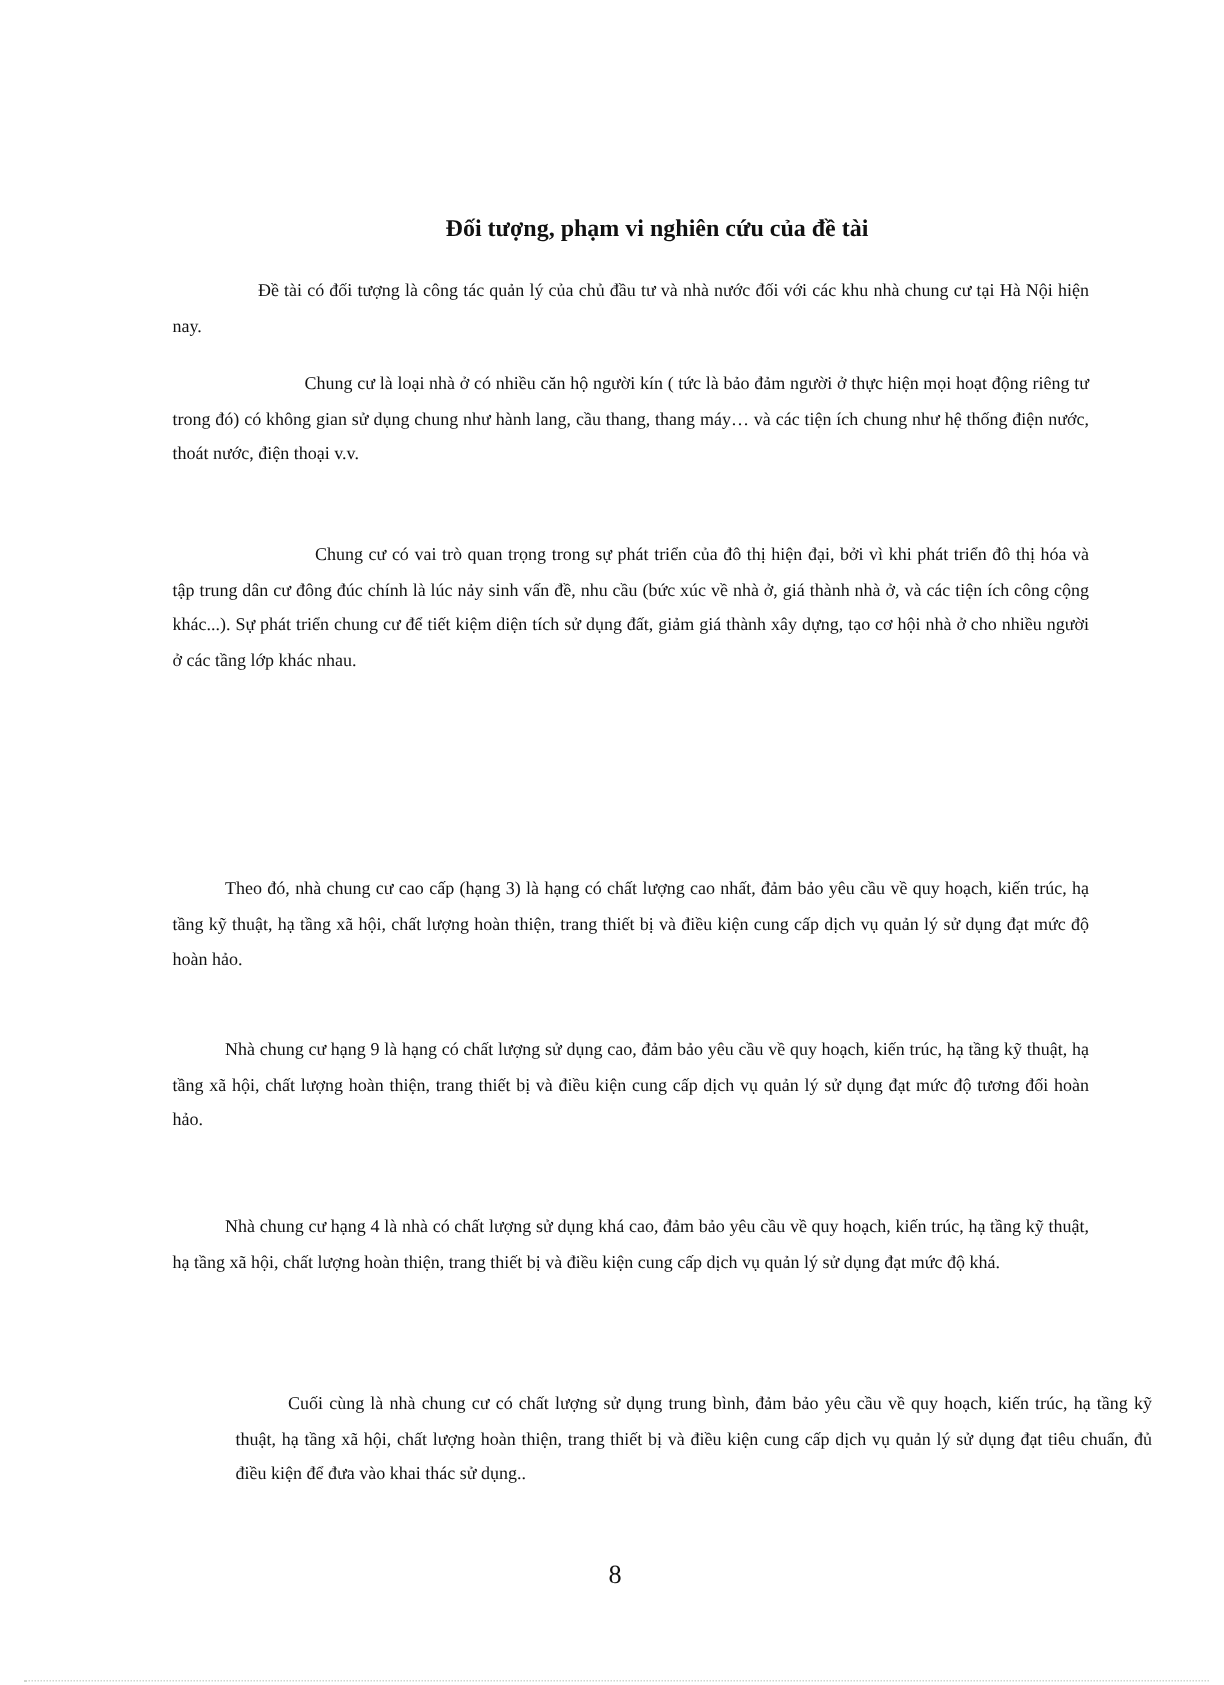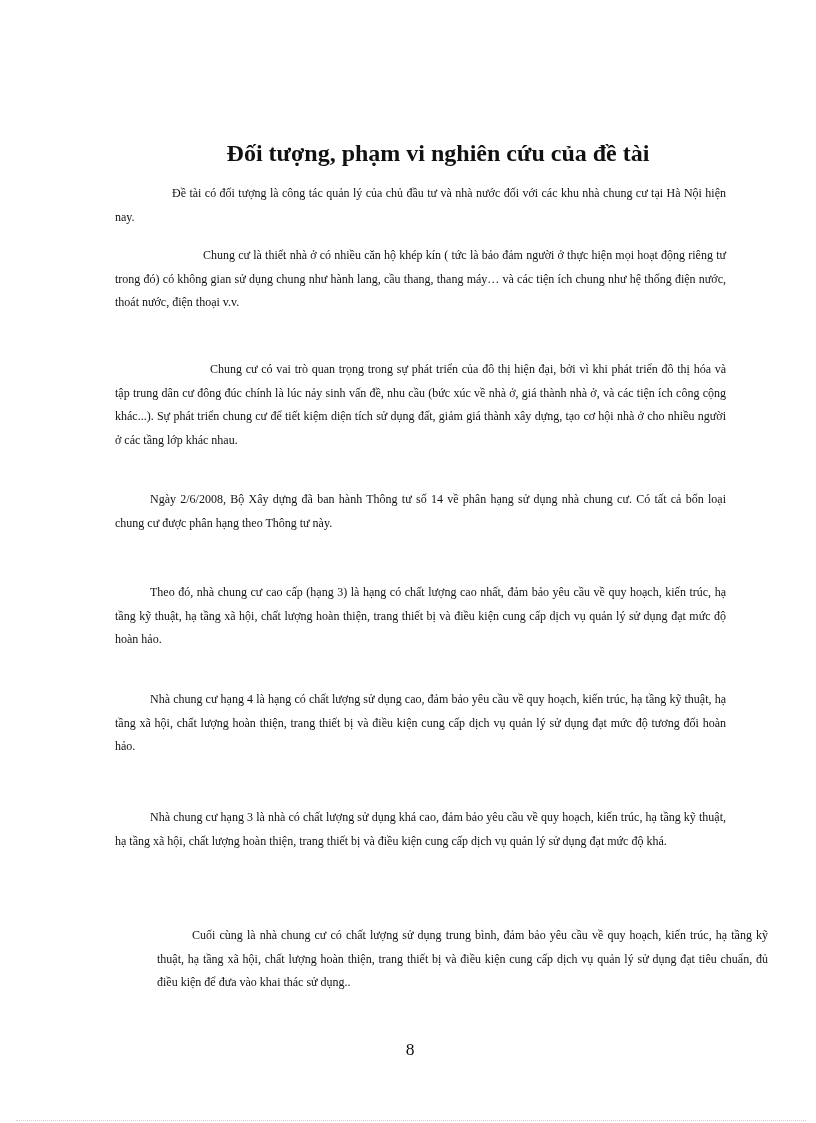--- a/index.html
+++ b/index.html
@@ -21,21 +21,21 @@
     width: 816px;
     height: 1123px;
   }
   .title {
     position: absolute;
     top: 141px;
     left: 0;
     width: 816px;
     text-align: center;
     font-weight: bold;
-    font-size: 24px;
+    font-size: 16px;
     line-height: 24px;
     margin: 0;
     padding-left: 60px;
     box-sizing: border-box;
   }
   .para {
     position: absolute;
     left: 115px;
     width: 611px;
     font-size: 12px;
@@ -65,30 +65,29 @@
 </style>
 </head>
 <body>
 
 <div class="page">
 
   <h1 class="title">Đối tượng, phạm vi nghiên cứu của đề tài</h1>
 
   <p class="para" style="top:182px; text-indent:57px;">Đề tài có đối tượng là công tác quản lý của chủ đầu tư và nhà nước đối với các khu nhà chung cư tại Hà Nội hiện nay.</p>
 
-  <p class="para" style="top:244px; text-indent:88px;">Chung cư là thiết nhà ở có nhiều căn hộ khép kín ( tức là bảo đảm người ở thực hiện mọi hoạt động riêng tư trong đó) có không gian sử dụng chung như hành lang, cầu thang, thang máy… và các tiện ích chung như hệ thống điện nước, thoát nước, điện thoại v.v.</p>
+  <p class="para" style="top:244px; text-indent:88px;">Chung cư là loại nhà ở có nhiều căn hộ người kín ( tức là bảo đảm người ở thực hiện mọi hoạt động riêng tư trong đó) có không gian sử dụng chung như hành lang, cầu thang, thang máy… và các tiện ích chung như hệ thống điện nước, thoát nước, điện thoại v.v.</p>
 
   <p class="para" style="top:358px; text-indent:95px;">Chung cư có vai trò quan trọng trong sự phát triển của đô thị hiện đại, bởi vì khi phát triển đô thị hóa và tập trung dân cư đông đúc chính là lúc nảy sinh vấn đề, nhu cầu (bức xúc về nhà ở, giá thành nhà ở, và các tiện ích công cộng khác...). Sự phát triển chung cư để tiết kiệm diện tích sử dụng đất, giảm giá thành xây dựng, tạo cơ hội nhà ở cho nhiều người ở các tầng lớp khác nhau.</p>
 
-  <p class="para" style="top:488px; text-indent:35px;">Ngày 2/6/2008, Bộ Xây dựng đã ban hành Thông tư số 14 về phân hạng sử dụng nhà chung cư. Có tất cả bốn loại chung cư được phân hạng theo Thông tư này.</p>
 
   <p class="para" style="top:581px; text-indent:35px;">Theo đó, nhà chung cư cao cấp (hạng 3) là hạng có chất lượng cao nhất, đảm bảo yêu cầu về quy hoạch, kiến trúc, hạ tầng kỹ thuật, hạ tầng xã hội, chất lượng hoàn thiện, trang thiết bị và điều kiện cung cấp dịch vụ quản lý sử dụng đạt mức độ hoàn hảo.</p>
 
-  <p class="para" style="top:688px; text-indent:35px;">Nhà chung cư hạng 4 là hạng có chất lượng sử dụng cao, đảm bảo yêu cầu về quy hoạch, kiến trúc, hạ tầng kỹ thuật, hạ tầng xã hội, chất lượng hoàn thiện, trang thiết bị và điều kiện cung cấp dịch vụ quản lý sử dụng đạt mức độ tương đối hoàn hảo.</p>
+  <p class="para" style="top:688px; text-indent:35px;">Nhà chung cư hạng 9 là hạng có chất lượng sử dụng cao, đảm bảo yêu cầu về quy hoạch, kiến trúc, hạ tầng kỹ thuật, hạ tầng xã hội, chất lượng hoàn thiện, trang thiết bị và điều kiện cung cấp dịch vụ quản lý sử dụng đạt mức độ tương đối hoàn hảo.</p>
 
-  <p class="para" style="top:806px; text-indent:35px;">Nhà chung cư hạng 3 là nhà có chất lượng sử dụng khá cao, đảm bảo yêu cầu về quy hoạch, kiến trúc, hạ tầng kỹ thuật, hạ tầng xã hội, chất lượng hoàn thiện, trang thiết bị và điều kiện cung cấp dịch vụ quản lý sử dụng đạt mức độ khá.</p>
+  <p class="para" style="top:806px; text-indent:35px;">Nhà chung cư hạng 4 là nhà có chất lượng sử dụng khá cao, đảm bảo yêu cầu về quy hoạch, kiến trúc, hạ tầng kỹ thuật, hạ tầng xã hội, chất lượng hoàn thiện, trang thiết bị và điều kiện cung cấp dịch vụ quản lý sử dụng đạt mức độ khá.</p>
 
   <p class="para" style="top:924px; text-indent:35px;margin-left:42px;">Cuối cùng là nhà chung cư có chất lượng sử dụng trung bình, đảm bảo yêu cầu về quy hoạch, kiến trúc, hạ tầng kỹ thuật, hạ tầng xã hội, chất lượng hoàn thiện, trang thiết bị và điều kiện cung cấp dịch vụ quản lý sử dụng đạt tiêu chuẩn, đủ điều kiện để đưa vào khai thác sử dụng..</p>
 
   <div class="page-number">8</div>
 
   <div class="bottom-rule"></div>
 </div>
 
 </body></html>

